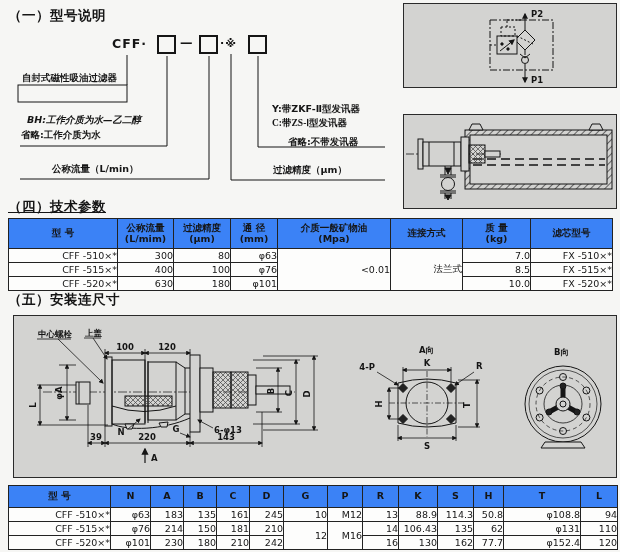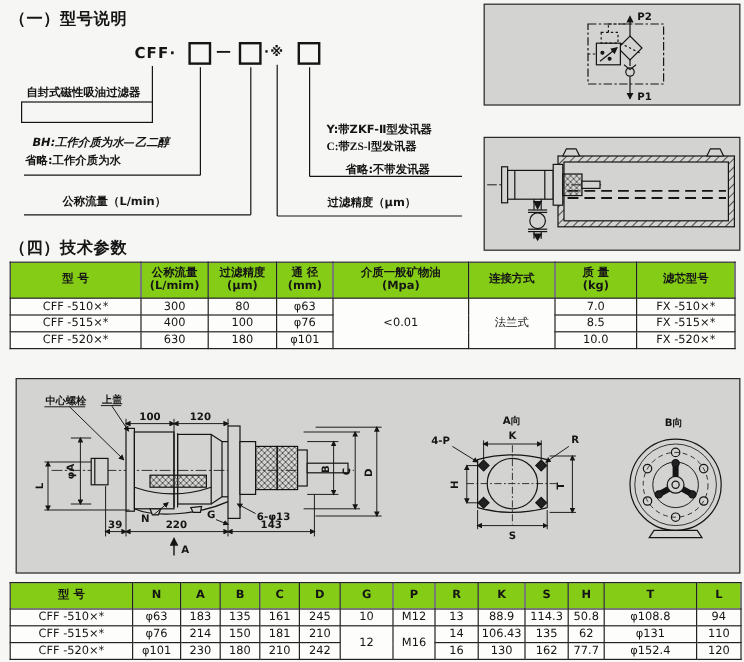--- a/index.html
+++ b/index.html
@@ -6,22 +6,22 @@
   .page{position:relative;width:620px;height:552px;background:#f6f6f4;
         font-family:"DejaVu Sans","Liberation Sans",sans-serif;color:#151515;overflow:hidden;}
   .sec-title{position:absolute;font-size:13.5px;font-weight:bold;letter-spacing:.5px;white-space:nowrap;}
   .panel{position:absolute;background:#d3d3d1;border:1px solid #2a2a2a;box-sizing:border-box;}
   .lbl{position:absolute;font-size:9.5px;font-weight:bold;white-space:nowrap;line-height:1.2;}
   .code-el{position:absolute;font-size:12.5px;font-weight:bold;letter-spacing:1px;white-space:nowrap;}
   .code-box{position:absolute;width:19px;height:19px;border:2px solid #151515;box-sizing:border-box;background:#f6f6f4;}
   svg{position:absolute;overflow:visible;}
   svg text{font-family:"DejaVu Sans","Liberation Sans",sans-serif;font-weight:bold;fill:#151515;}
   .dtable{position:absolute;border-collapse:collapse;table-layout:fixed;background:#fff;}
-  .dtable th{background:#84cc16;font-size:9.5px;font-weight:bold;line-height:1.15;padding:1px 0;}
-  .dtable td{font-size:9.5px;text-align:center;padding:0;background:#fdfdfc;}
+  .dtable th{background:#3b82f6;font-size:9.5px;font-weight:bold;line-height:1.15;padding:1px 0;}
+  .dtable td{font-size:9.5px;text-align:right;padding:0;background:#fdfdfc;}
   .dtable th,.dtable td{border:1px solid #222;overflow:hidden;white-space:nowrap;}
   .thin td{height:13px;}
 </style>
 </head>
 <body>
 
 <div class="page">
 
   <div class="sec-title" style="left:8px;top:7px;">（一）型号说明</div>
 
@@ -118,21 +118,21 @@
       <line x1="37" y1="63" x2="53" y2="63"></line>
       <circle cx="45" cy="70" r="6.5" fill="#d3d3d1"></circle>
       <line x1="37" y1="77" x2="53" y2="77"></line>
       <line x1="37" y1="79" x2="53" y2="79"></line>
       <line x1="42" y1="79" x2="42" y2="85"></line>
       <line x1="48" y1="79" x2="48" y2="85"></line>
       <polygon points="45,86 42,81 48,81" fill="#151515"></polygon>
     </g>
   </svg>
 
-  <div class="sec-title" style="left:8px;top:198px;">（四）技术参数</div>
+  <div class="sec-title" style="left:8px;top:198px;text-decoration:underline;">（四）技术参数</div>
   <table class="dtable thin" style="left:8px;top:218px;width:604px;">
     <colgroup>
       <col style="width:109px">
         <col style="width:56px">
         <col style="width:57px">
         <col style="width:47px">
       <col style="width:113px">
         <col style="width:72px">
         <col style="width:68px">
         <col style="width:82px">
@@ -194,20 +194,21 @@
       <td>CFF -520×*</td>
       <td>630</td>
       <td>180</td>
       <td>φ101</td>
       <td>10.0</td>
       <td>FX -520×*</td>
     </tr>
   </tbody>
     </table>
 
+  <div class="sec-title" style="left:8px;top:291px;">（五）安装连尺寸</div>
   <div class="panel" style="left:13px;top:315px;width:604px;height:163px;"></div>
   <svg width="604" height="163" style="left:13px;top:315px;">
     <defs>
       <marker id="a4" viewBox="0 0 10 10" refX="8" refY="5" markerWidth="6" markerHeight="6" orient="auto-start-reverse">
         <path d="M0,0 L10,5 L0,10 z" fill="#151515"></path>
       </marker>
       <pattern id="x4" width="5" height="5" patternUnits="userSpaceOnUse">
         <path d="M0,5 L5,0 M0,0 L5,5" stroke="#444" stroke-width="0.7" fill="none"></path>
       </pattern>
     </defs>

